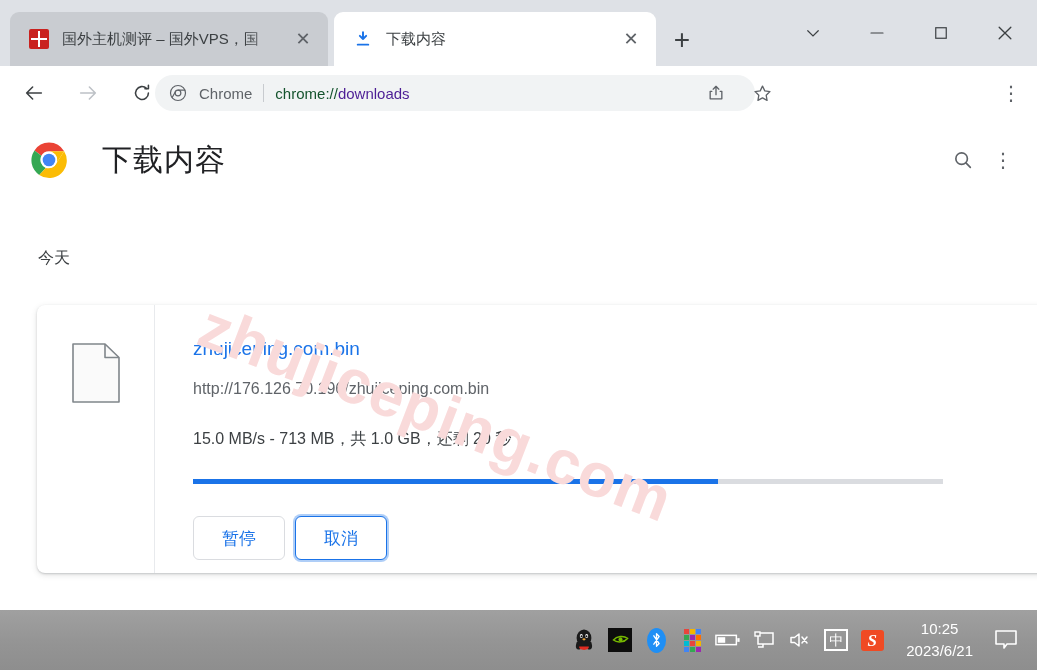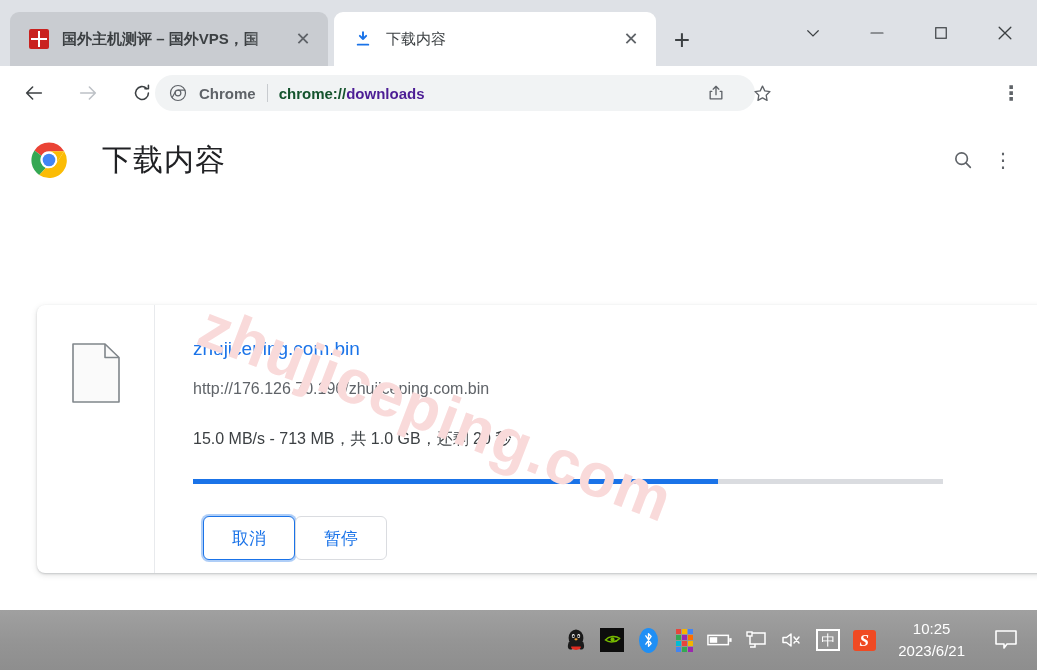--- a/index.html
+++ b/index.html
@@ -17,21 +17,20 @@
     background: #dee1e6;
   }
   .tab {
     position: absolute; top: 12px; height: 54px;
     display: flex; align-items: center;
     border-radius: 9px 9px 0 0;
   }
   .tab-inactive {
     left: 10px; width: 318px;
     background: #c9ccd1;
-    font-weight: bold;
   }
   .tab-active {
     left: 334px; width: 322px;
     background: #ffffff;
   }
   .tab-favicon {
     margin-left: 18px; width: 22px; height: 22px;
     flex: 0 0 22px;
     display: flex; align-items: center; justify-content: center;
   }
@@ -68,21 +67,21 @@
   }
   .wc {
     width: 64px; height: 52px;
     display: flex; align-items: center; justify-content: center;
     color: #3c4043;
   }
 
   
   .toolbar {
     position: absolute; left: 0; top: 66px; width: 1037px; height: 54px;
-    background: #ffffff; display: flex; align-items: center; font-weight: bold;
+    background: #ffffff; display: flex; align-items: center;
   }
   .navbtn {
     width: 40px; height: 40px; margin-left: 14px;
     display: flex; align-items: center; justify-content: center;
     color: #3c4043;
   }
   .navbtn.disabled { color: #bdc1c6; }
   .omnibox {
     position: absolute; left: 155px; top: 9px;
     width: 600px; height: 36px;
@@ -188,21 +187,21 @@
     position: absolute; left: 0; top: 610px; width: 1037px; height: 60px;
     background: linear-gradient(to bottom, #a0a0a0 0%, #949494 55%, #8e8e8e 100%);
     display: flex; align-items: center; justify-content: flex-end;
   }
   .tray { display: flex; align-items: center; }
   .tray-icon {
     width: 34px; height: 34px; margin: 0 1px;
     display: flex; align-items: center; justify-content: center;
   }
   .clock {
-    margin-left: 16px; margin-right: 18px;
+    margin-left: 16px; margin-right: 10px;
     text-align: center; color: #ffffff; font-size: 15px; line-height: 1.45;
   }
   .notif {
     width: 46px; height: 40px; margin-right: 8px;
     display: flex; align-items: center; justify-content: center;
   }
   .qq { width: 24px; height: 26px; }
   .nvidia { width: 24px; height: 24px; background: #0d0d0d; display:flex; align-items:center; justify-content:center; }
   .bt-oval {
     width: 19px; height: 25px; background: #1f8ff5; border-radius: 50%;
@@ -340,20 +339,21 @@
         <span class="hdr-icon">
           <svg width="22" height="22" viewBox="0 0 24 24" aria-hidden="true">
             <circle cx="10.5" cy="10.5" r="6.3" stroke="#5f6368" stroke-width="1.8" fill="none"></circle>
             <path d="M15.2 15.2L20 20" stroke="#5f6368" stroke-width="1.8" stroke-linecap="round"></path>
           </svg>
         </span>
         <span class="hdr-icon" style="font-size:20px">⋮</span>
       </span>
     </div>
 
+    <div class="section-label">今天</div>
 
     <div class="dl-card">
       <div class="dl-iconcell">
         <span>
           <svg class="file-icon" viewBox="0 0 48 60" aria-hidden="true">
             <path d="M1 1h32l14 13.5V59H1z" fill="#fafafa" stroke="#80868b" stroke-width="1.6" stroke-linejoin="round"></path>
             <path d="M33 1v13.5h14" fill="none" stroke="#80868b" stroke-width="1.6" stroke-linejoin="round"></path>
           </svg>
         </span>
       </div>
@@ -361,22 +361,22 @@
       <div class="dl-body">
         <div class="dl-filename">zhujiceping.com.bin</div>
         <div class="dl-url">http://176.126.70.196/zhujiceping.com.bin</div>
         <div class="dl-status">15.0 MB/s - 713 MB，共 1.0 GB，还剩 20 秒</div>
 
         <div class="progress-track">
           <div class="progress-fill" id="progressFill" style="width: 70%;"></div>
         </div>
 
         <div class="dl-buttons">
+          <button class="btn">暂停</button>
           <button class="btn btn-focus">取消</button>
-          <button class="btn">暂停</button>
         </div>
       </div>
     </div>
 
     <div class="watermark">zhujiceping.com</div>
   </div>
 
   <div class="taskbar">
     <div class="tray">
 

